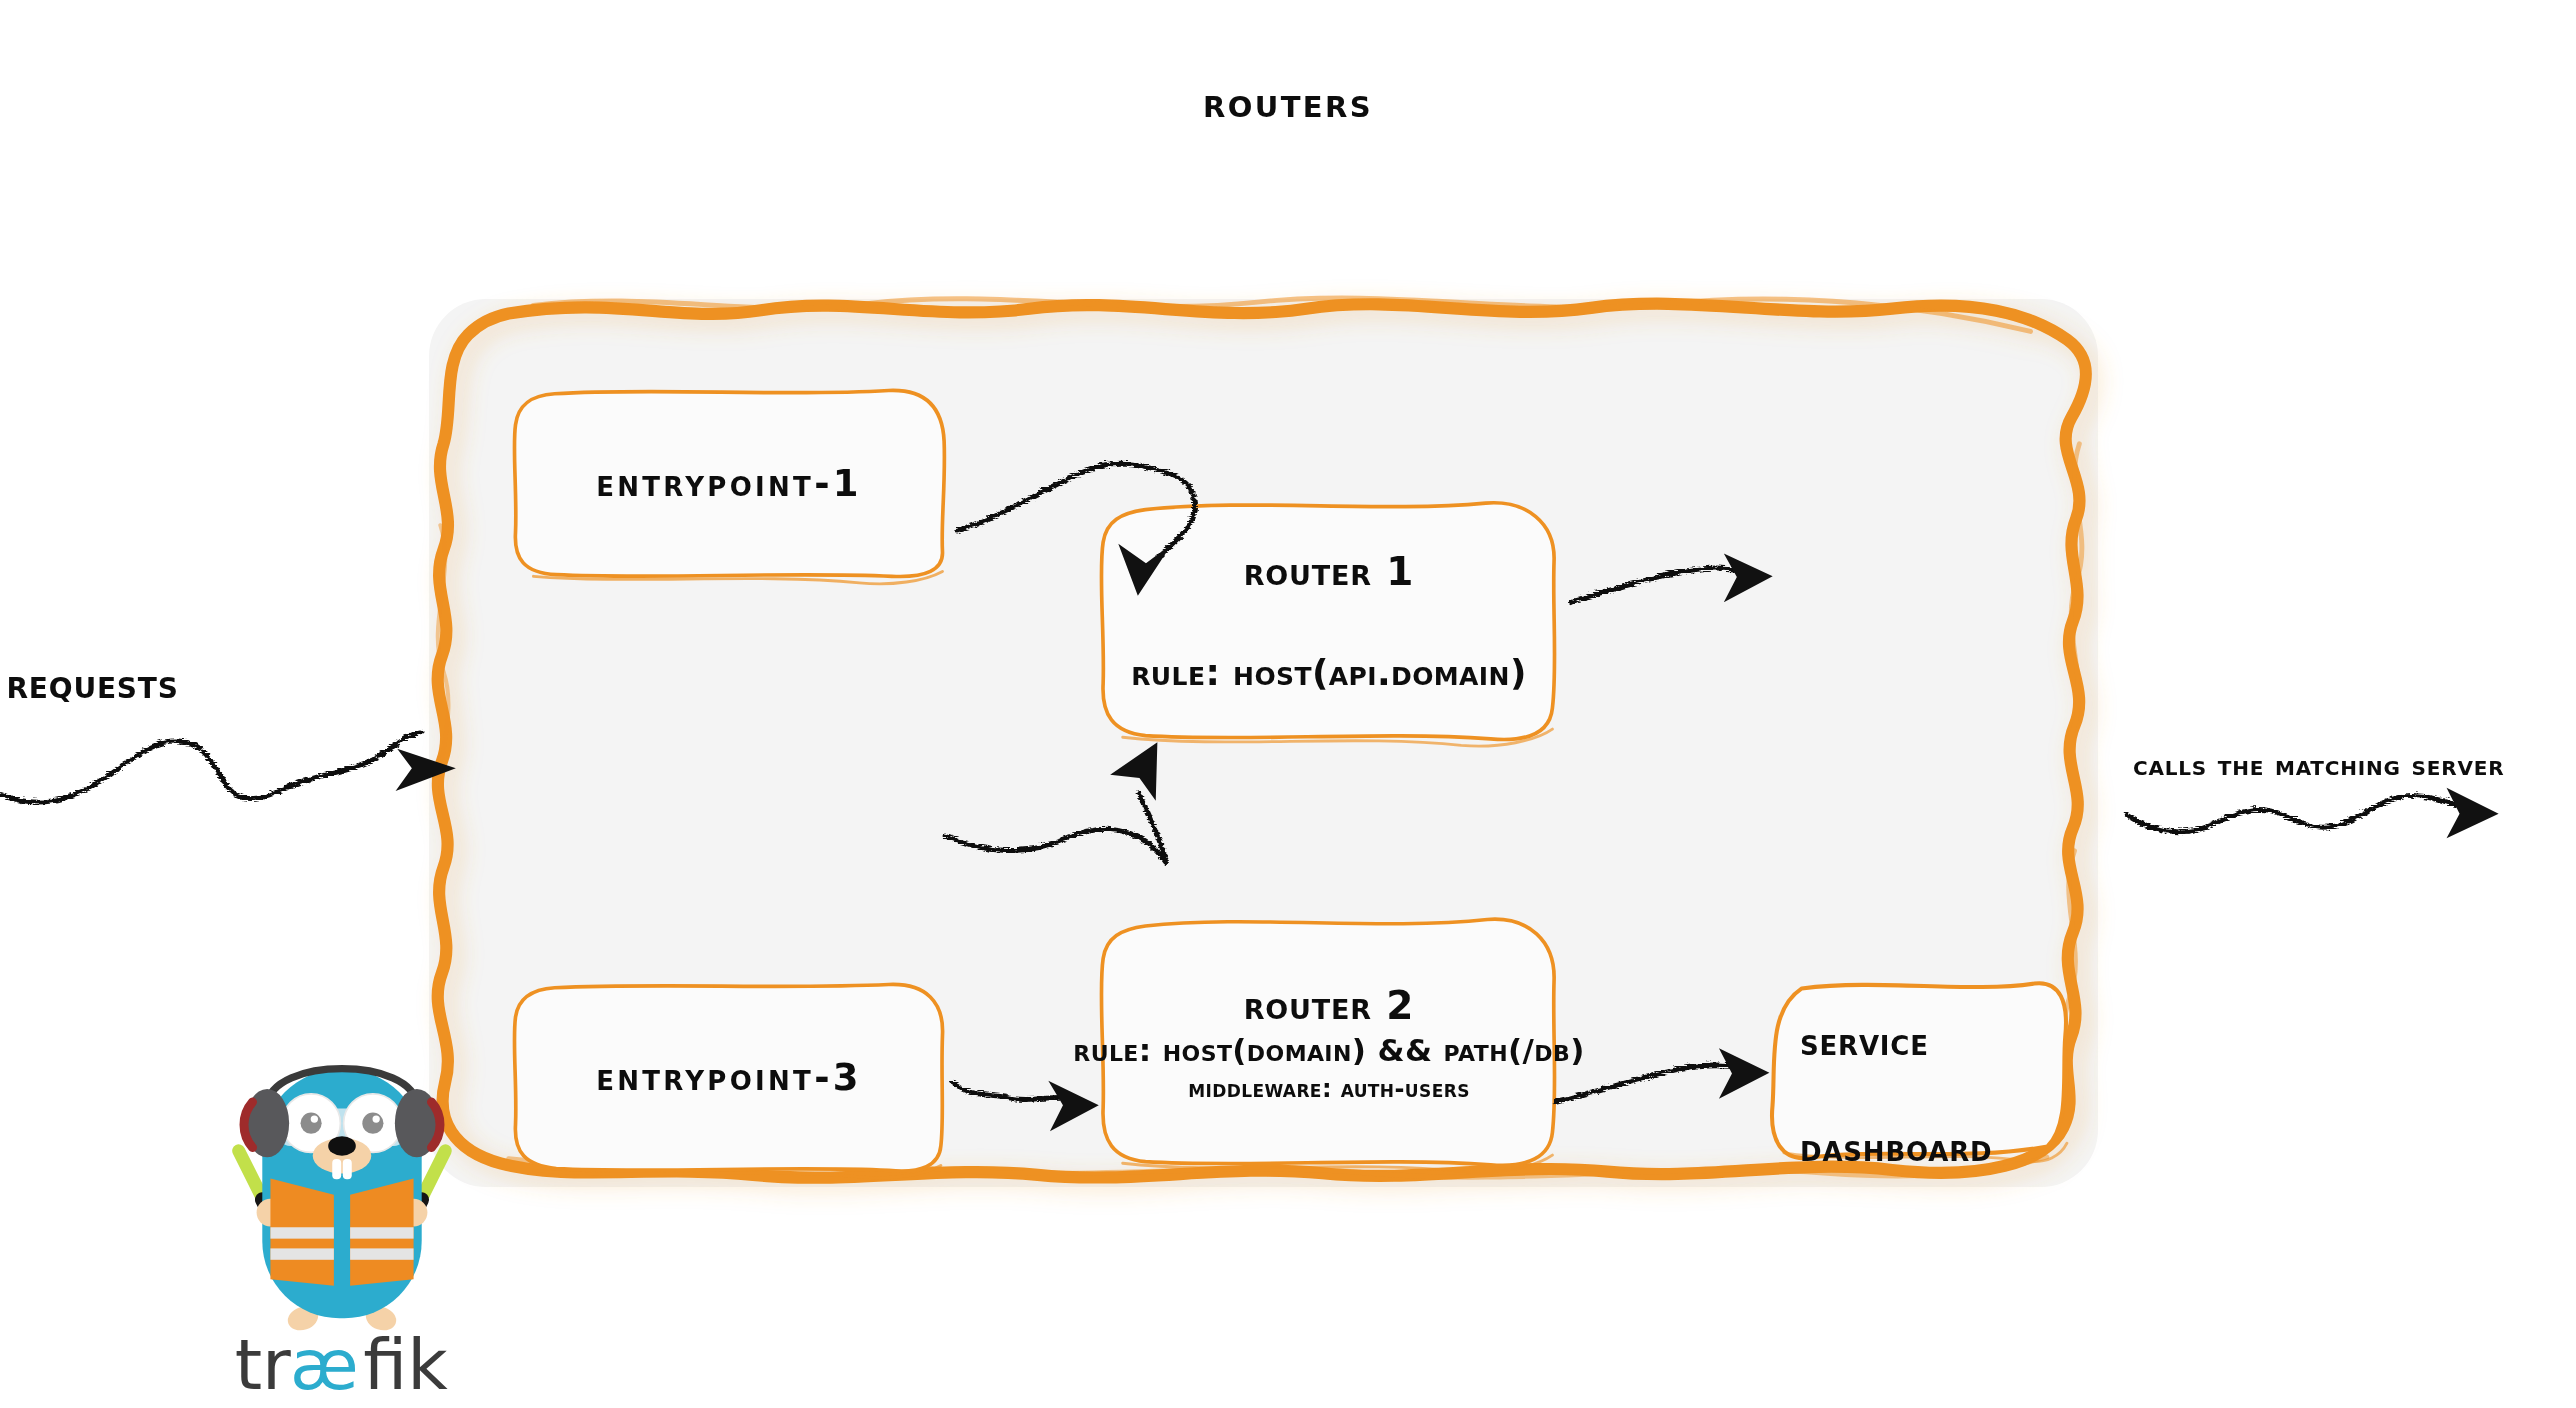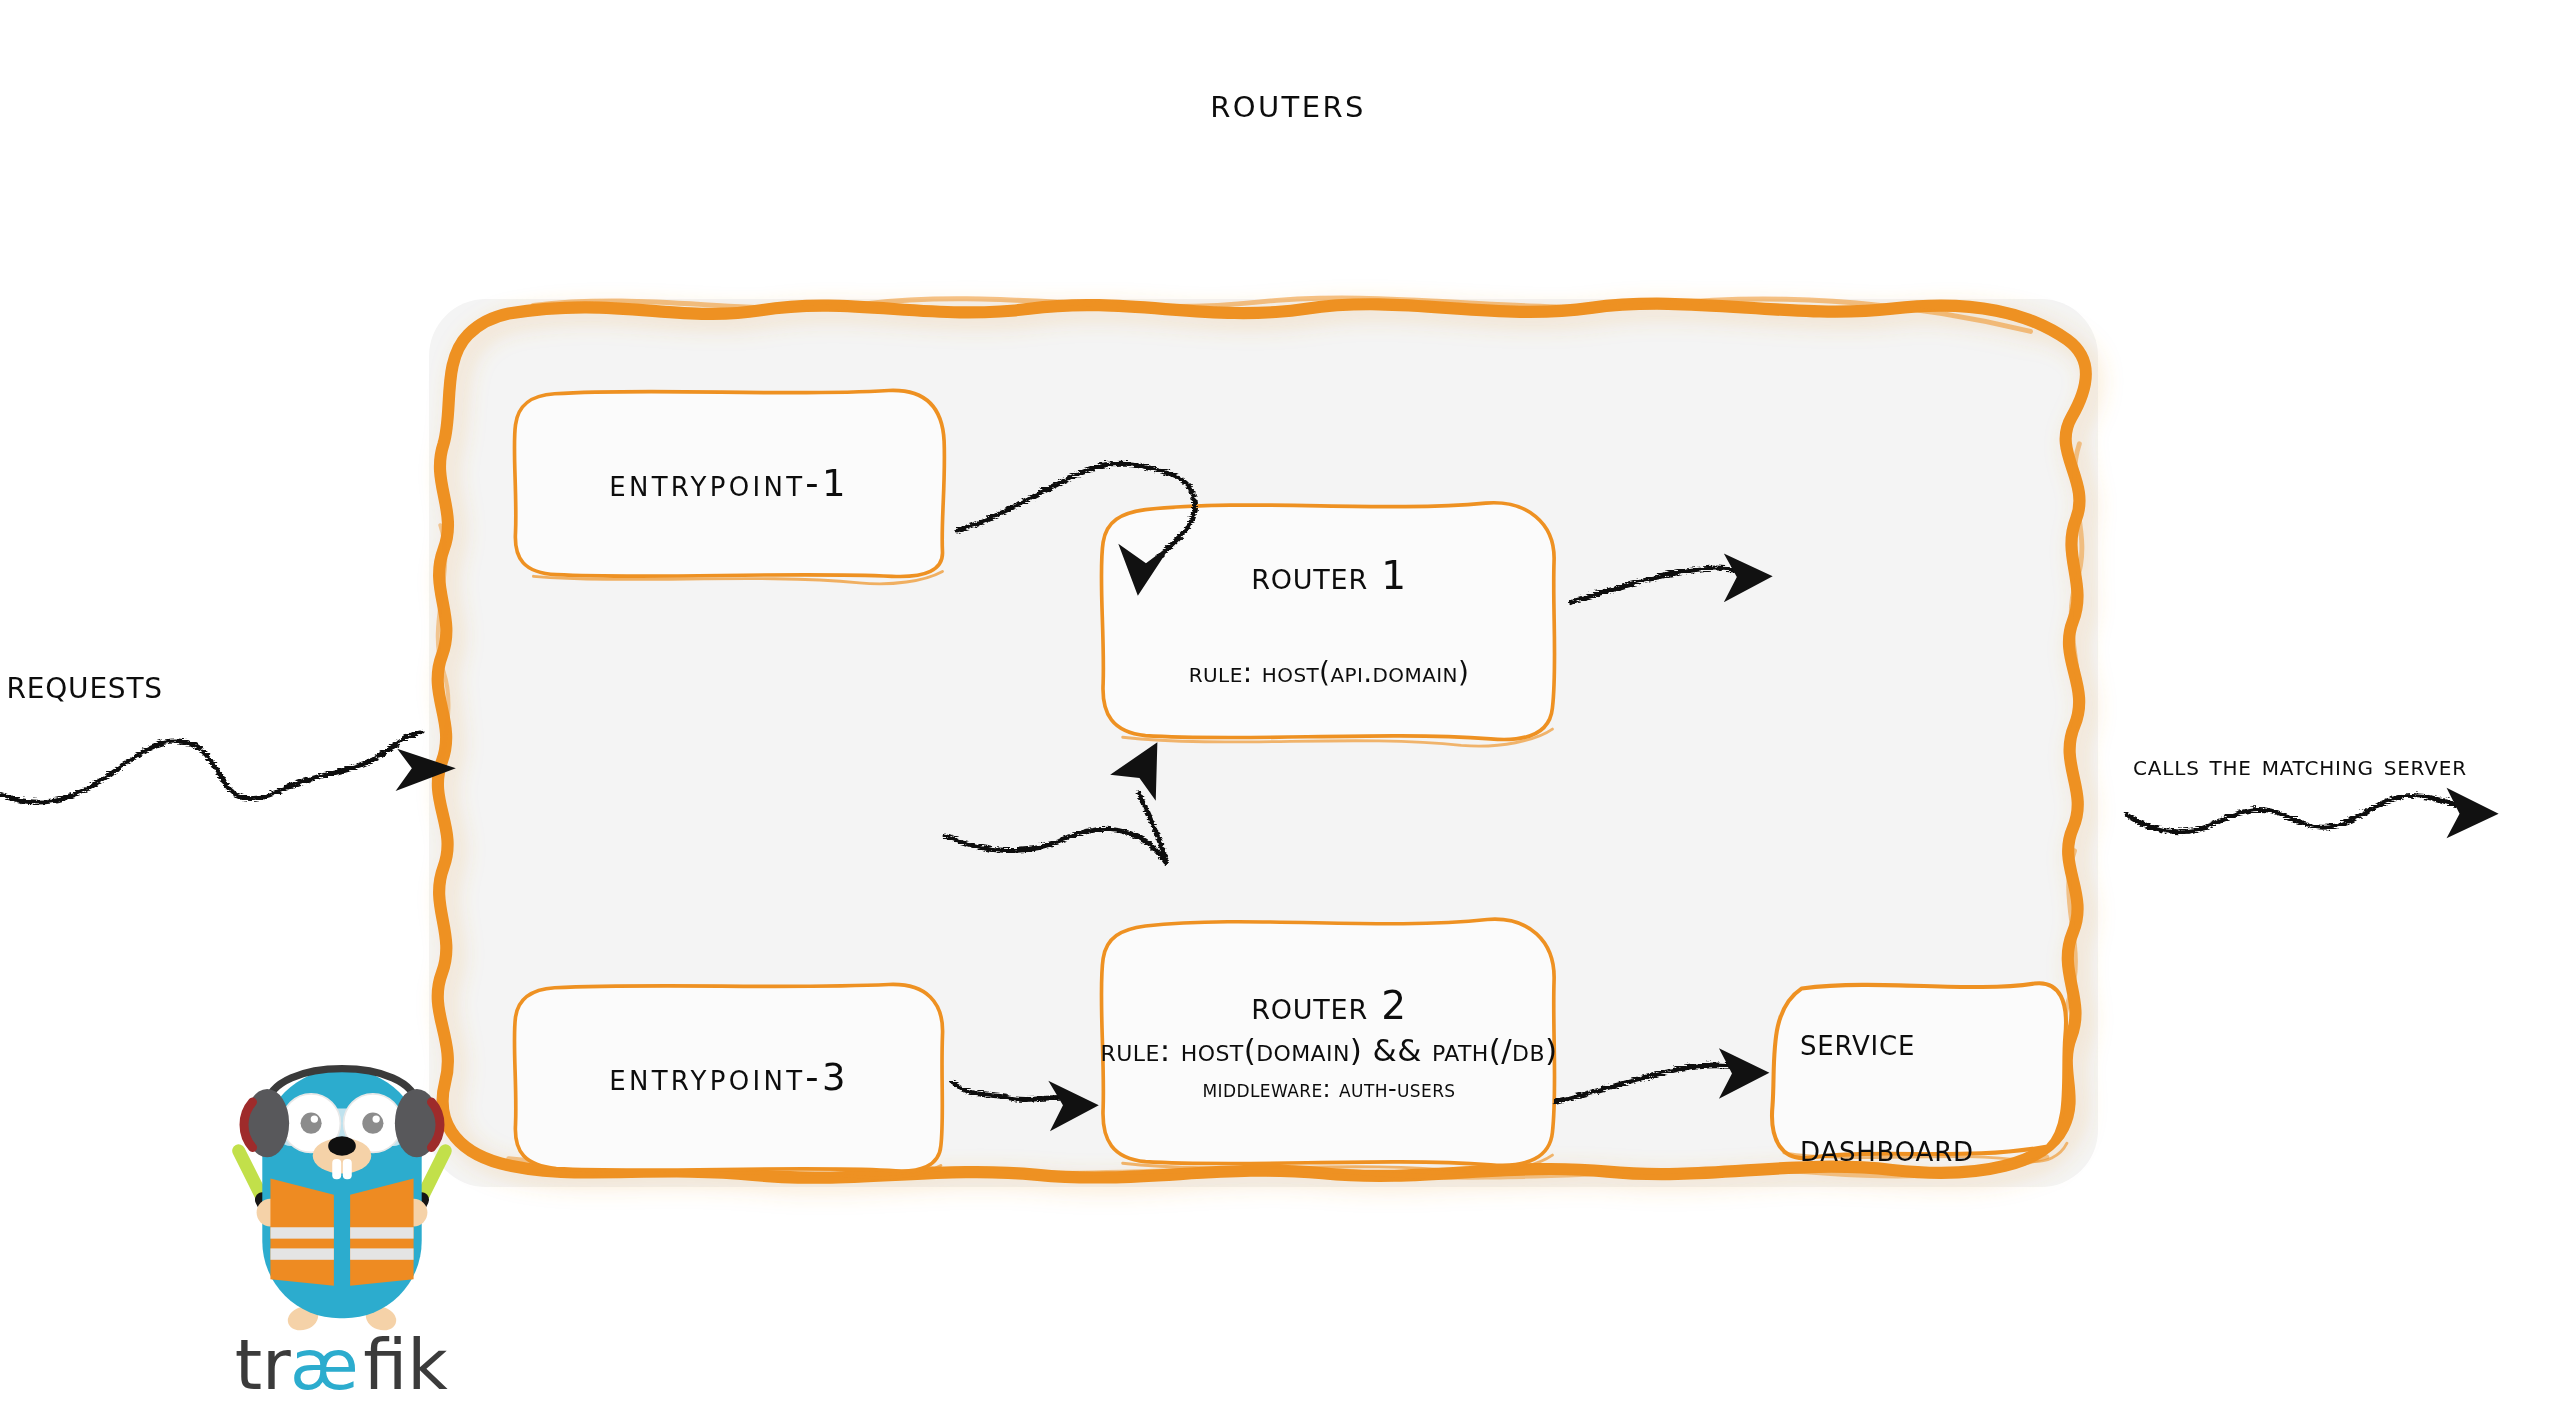--- a/index.html
+++ b/index.html
@@ -20,21 +20,21 @@
     position: absolute;
     left: 0; top: 0;
     width: 2576px;
     height: 1408px;
   }
 
   
   .hand {
     font-family: "DejaVu Sans", sans-serif;
     color: #0d0d0d;
-    font-weight: 400;
+    font-weight: 700;
     font-variant: small-caps;
     text-transform: lowercase;
     white-space: nowrap;
     -webkit-font-smoothing: antialiased;
   }
 
   
   #title {
     position: absolute;
     left: 0;
@@ -97,21 +97,21 @@
   }
   #ep1 { left: 509px; top: 384px; }
   #ep2 { left: 509px; top: 643px; }
   #ep3 { left: 509px; top: 978px; }
 
   
   #router1 { left: 1095px; top: 495px; width: 468px; height: 252px; }
   #router2 { left: 1095px; top: 913px; width: 468px; height: 260px; }
   .router .r-title { font-size: 39px; letter-spacing: 0.8px; }
   #router1 .r-title { margin-bottom: 39px; }
-  #router1 .r-rule  { font-size: 28px; letter-spacing: 0.4px; margin-top: 19px; }
+  #router1 .r-rule  { font-size: 36px; letter-spacing: 0.4px; margin-top: 19px; }
   #router2 .r-title { margin-bottom: 4px; }
   #router2 .r-rule  { font-size: 31px; letter-spacing: 0.4px; margin-bottom: 7px; text-align: right; }
   #router2 .r-mw    { font-size: 24px; letter-spacing: 0.4px; }
 
   
   #svc-api  { left: 1766px; top: 525px;  width: 305px; height: 110px; }
   #svc-dash { left: 1766px; top: 977px; width: 305px; height: 189px; }
   #svc-api .label { font-size: 37px; letter-spacing: 0.8px; }
   #svc-dash .node-text { align-items: flex-start; padding-left: 34px; box-sizing: border-box; }
   #svc-dash .label { font-size: 37px; letter-spacing: 0.8px; line-height: 1.55; margin-top: 48px; }

